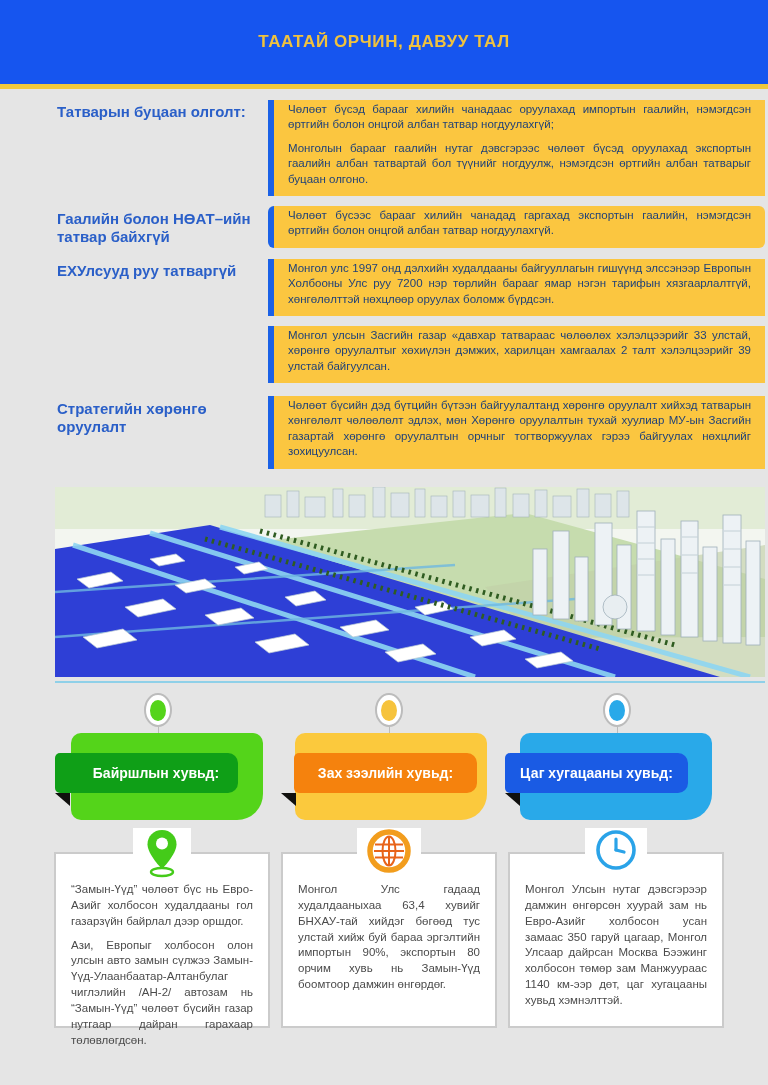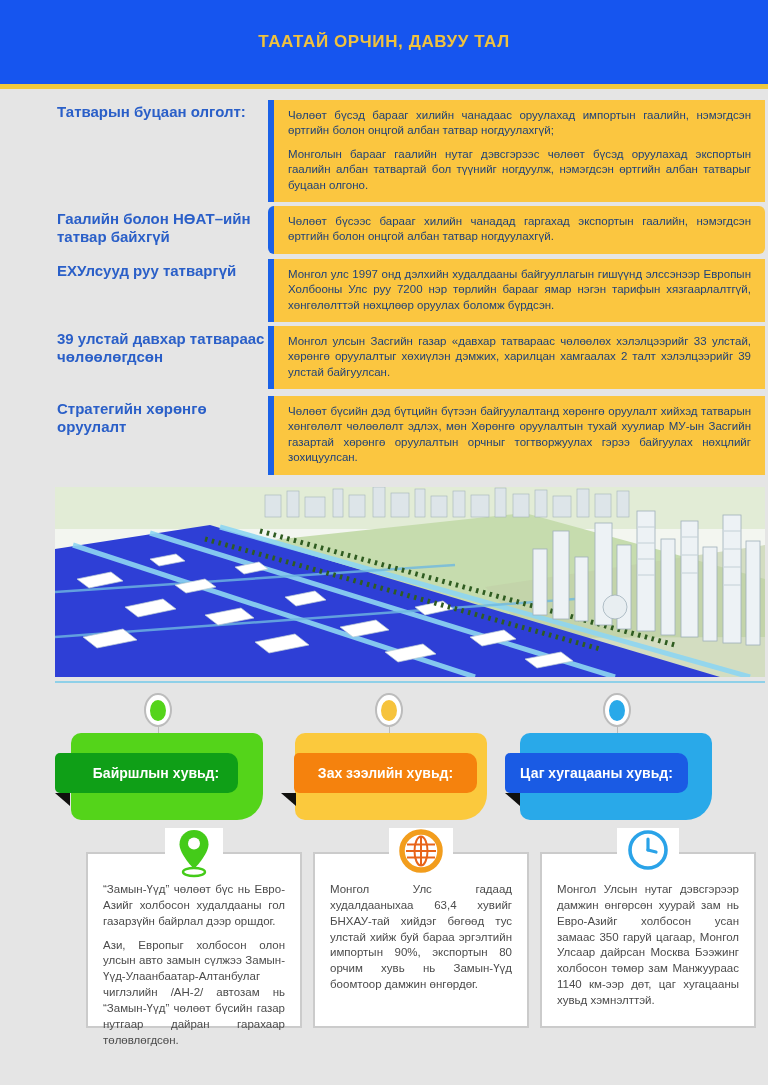--- a/index.html
+++ b/index.html
@@ -10,21 +10,21 @@
   
   .hdr { position:absolute; left:0; top:0; width:768px; height:84px; background:#1655ef;
          display:flex; align-items:center; justify-content:center; }
   .hdr-title { color:#f0c23e; font-size:17px; font-weight:bold; letter-spacing:.6px; }
   .hdr-strip { position:absolute; left:0; top:84px; width:768px; height:5px; background:#f0c83c; }
 
   
   .sec-head { position:absolute; left:57px; width:212px; color:#2a5fc8; font-size:15px;
               font-weight:bold; line-height:1.22; }
   .sec-box { position:absolute; left:268px; width:497px; background:#fbc640;
-             border-left:6px solid #1b61e6; padding:8px 14px 9px 14px; }
+             border-left:6px solid #1b61e6; padding:2px 14px 9px 14px; }
   .sec-box p { color:#1f4178; font-size:11.5px; line-height:1.34; text-align:justify; }
   .sec-box p + p { margin-top:8px; }
 
   
   .city { position:absolute; left:55px; top:487px; width:710px; height:190px; }
   .divider { position:absolute; left:55px; top:681px; width:710px; height:2px; background:#8fd0e8; }
 
   
   .node { position:absolute; top:693px; width:28px; height:34px; border:2px solid #bcbcbc;
           border-radius:50%; background:#ffffff; display:flex; align-items:center; justify-content:center; }
@@ -40,21 +40,21 @@
             display:flex; align-items:center; justify-content:center;
             color:#ffffff; font-size:14px; font-weight:bold; }
   .ribbon.green  { background:#0f9f17; }
   .ribbon.orange { background:#f5820d; }
   .ribbon.blue   { background:#1a5be4; }
   .fold { position:absolute; top:793px; width:15px; height:13px; background:#10100e;
           clip-path:polygon(0 0, 100% 0, 100% 100%); }
 
   
   .ibox { position:absolute; top:852px; width:216px; height:176px; border:2px solid #cbcbcb;
-          background:#ffffff; padding:28px 15px 0 15px;margin-left:32px; }
+          background:#ffffff; padding:28px 15px 0 15px; }
   .ibox p { color:#4b4b4b; font-size:11.5px; line-height:1.38; text-align:justify; }
   .ibox p + p { margin-top:8px; }
   .ibox-icon { position:absolute; top:-26px; left:50%; transform:translateX(-50%);
                background:#ffffff; padding:0 9px; }
 </style>
 </head>
 <body>
 
 <div class="page">
 
@@ -72,21 +72,20 @@
   <div class="sec-head" style="top:210px;">Гаалийн болон НӨАТ–ийн татвар байхгүй</div>
   <div class="sec-box" style="top:206px;border-radius:6px;">
     <p>Чөлөөт бүсээс барааг хилийн чанадад гаргахад экспортын гаалийн, нэмэгдсэн өртгийн болон онцгой албан татвар ногдуулахгүй.</p>
   </div>
 
   <div class="sec-head" style="top:262px;">ЕХУлсууд руу татваргүй</div>
   <div class="sec-box" style="top:259px;">
     <p>Монгол улс 1997 онд дэлхийн худалдааны байгууллагын гишүүнд элссэнээр Европын Холбооны Улс руу 7200 нэр төрлийн барааг ямар нэгэн тарифын хязгаарлалтгүй, хөнгөлөлттэй нөхцлөөр оруулах боломж бүрдсэн.</p>
   </div>
 
-  <div class="sec-head" style="top:330px;">39 улстай давхар татвараас чөлөөлөгдсөн</div>
   <div class="sec-box" style="top:326px;">
     <p>Монгол улсын Засгийн газар «давхар татвараас чөлөөлөх хэлэлцээрийг 33 улстай, хөрөнгө оруулалтыг хөхиүлэн дэмжих, харилцан хамгаалах 2 талт хэлэлцээрийг 39 улстай байгуулсан.</p>
   </div>
 
   <div class="sec-head" style="top:400px;">Стратегийн хөрөнгө оруулалт</div>
   <div class="sec-box" style="top:396px;">
     <p>Чөлөөт бүсийн дэд бүтцийн бүтээн байгуулалтанд хөрөнгө оруулалт хийхэд татварын хөнгөлөлт чөлөөлөлт эдлэх, мөн Хөрөнгө оруулалтын тухай хуулиар МУ-ын Засгийн газартай хөрөнгө оруулалтын орчныг тогтворжуулах гэрээ байгуулах нөхцлийг зохицуулсан.</p>
   </div>
 
   <div class="city">

